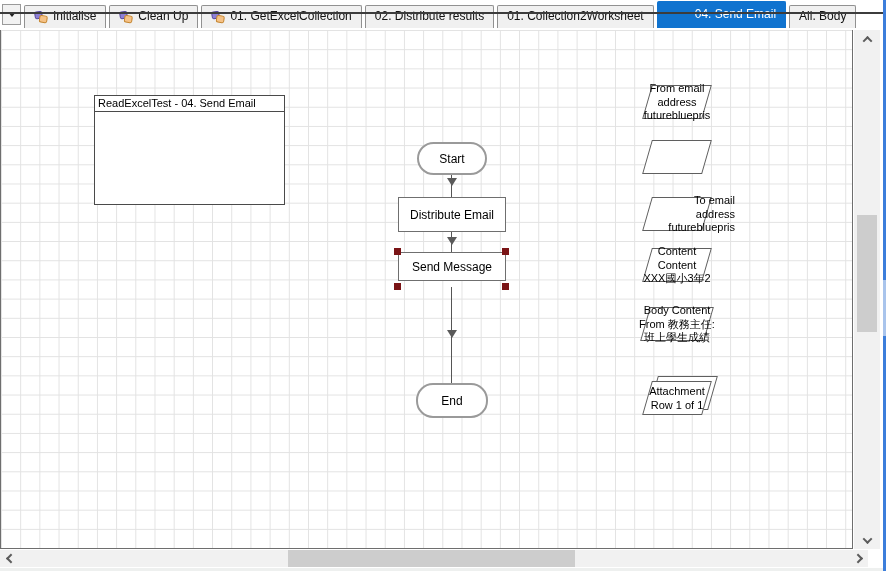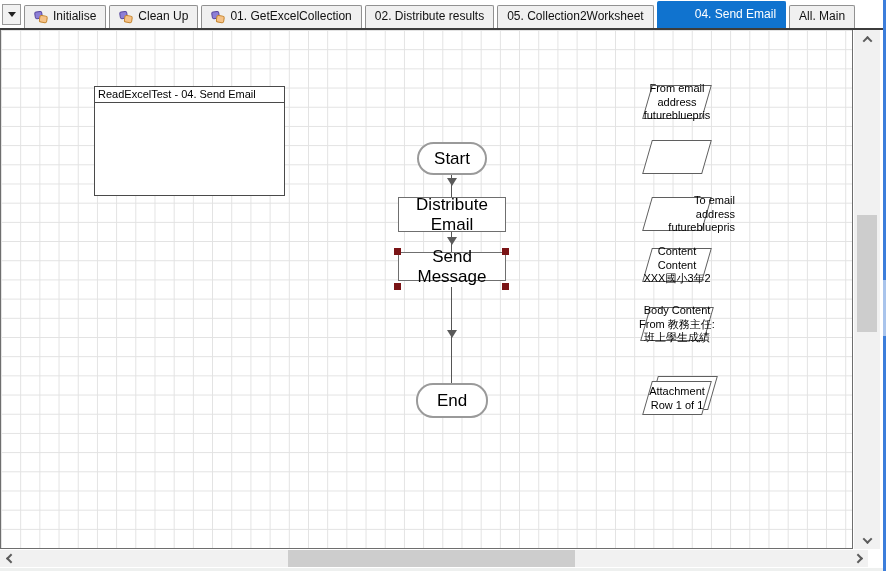--- a/index.html
+++ b/index.html
@@ -1,20 +1,20 @@
 <!DOCTYPE html>
 <html style="--accent: #1073cf; --frame: #3c7edb; --handle_red: #7a1416; --grid_line: #e2e2e2;"><head>
 <meta charset="utf-8">
 <style>
   * { margin:0; padding:0; box-sizing:border-box; }
   html,body { width:886px; height:571px; overflow:hidden; }
   body { font-family:"Liberation Sans", sans-serif; background:#fff; position:relative; }
 
   
-  .tabbar { position:absolute; left:0; top:0; width:886px; height:30px; background:#fff;text-decoration:underline; }
+  .tabbar { position:absolute; left:0; top:0; width:886px; height:14px; background:#fff;text-decoration:underline; }
   .tabbar::after { content:""; position:absolute; left:0; bottom:0; width:100%; height:2px; background:#3c3c3c; }
   .tabstrip { position:absolute; left:0; top:0; height:28px; display:flex; align-items:flex-end; }
   .tab-dropdown { width:19px; height:21px; margin:4px 3px 3px 2px; background:#f2f2f2; border:1px solid #9a9a9a;
     display:flex; align-items:center; justify-content:center; }
   .caret { width:0; height:0; border-left:4px solid transparent; border-right:4px solid transparent; border-top:5px solid #222; }
   .tab { height:23px; display:flex; align-items:center; padding:0 9px; background:#f0f0f0;
     border:1px solid #919191; border-bottom:none; margin-right:3px; font-size:12px; color:#111;
     border-radius:2px 2px 0 0; white-space:nowrap; position:relative; }
   .tab.active { height:27px; background:var(--accent,#1073cf); color:#fff; border-color:#1073cf;padding-left:37px; }
   .tabicon { margin-right:5px; display:inline-flex; }
@@ -22,26 +22,26 @@
 
   
   .canvas { position:absolute; left:0; top:30px; width:853px; height:519px; background:#fff;
     border-left:1px solid #6e6e6e; border-right:1px solid #6e6e6e; border-bottom:1px solid #6e6e6e;
     background-image:
       linear-gradient(to right, #e2e2e2 1px, transparent 1px),
       linear-gradient(to bottom, #e2e2e2 1px, transparent 1px);
     background-size:19.2px 19.2px; overflow:hidden; }
 
   
-  .notebox { position:absolute; left:93px; top:56px; width:191px; height:110px; background:#fff; border:1px solid #4a4a4a; }
+  .notebox { position:absolute; left:93px; top:65px; width:191px; height:110px; background:#fff; border:1px solid #4a4a4a; }
   .notebox .notetitle { display:block; font-size:11px; color:#000; padding:1px 3px 2px 3px; border-bottom:1px solid #4a4a4a; }
 
   
   .node { position:absolute; background:#fff; display:flex; align-items:center; justify-content:center;
-    font-size:17px; color:#000; text-align:center; }
+    font-size:12px; color:#000; text-align:center; }
   .oval { border:2px solid #9a9a9a; border-radius:17px; }
   .stage { border:1px solid #6f6f6f; }
   .link { position:absolute; width:1px; background:#555; }
   .arrowhead { position:absolute; width:0; height:0; border-left:5px solid transparent; border-right:5px solid transparent; border-top:8px solid #5a5a5a; }
   .handle { position:absolute; width:7px; height:7px; background:#7a1416; }
 
   
   .pgram { position:absolute; width:60px; height:34px; background:#fff; border:1px solid #5f5f5f; transform:skewX(-16deg); }
   .pgram.back { background:#fff; }
   .ditext { position:absolute; width:116px; text-align:center; font-size:11px; line-height:13.5px; color:#000; }
@@ -103,29 +103,29 @@
         </svg>
       </span>
       <span class="tablabel">01. GetExcelCollection</span>
     </div>
 
     <div class="tab">
       <span class="tablabel">02. Distribute results</span>
     </div>
 
     <div class="tab">
-      <span class="tablabel">05. Collection2Worksheet</span>
+      <span class="tablabel">01. Collection2Worksheet</span>
     </div>
 
     <div class="tab active">
       <span class="tablabel">04. Send Email</span>
     </div>
 
     <div class="tab">
-      <span class="tablabel">All. Main</span>
+      <span class="tablabel">All. Body</span>
     </div>
   </div>
 </div>
 
 <div class="canvas">
 
   <div class="notebox">
     <span class="notetitle">ReadExcelTest - 04. Send Email</span>
   </div>
 

